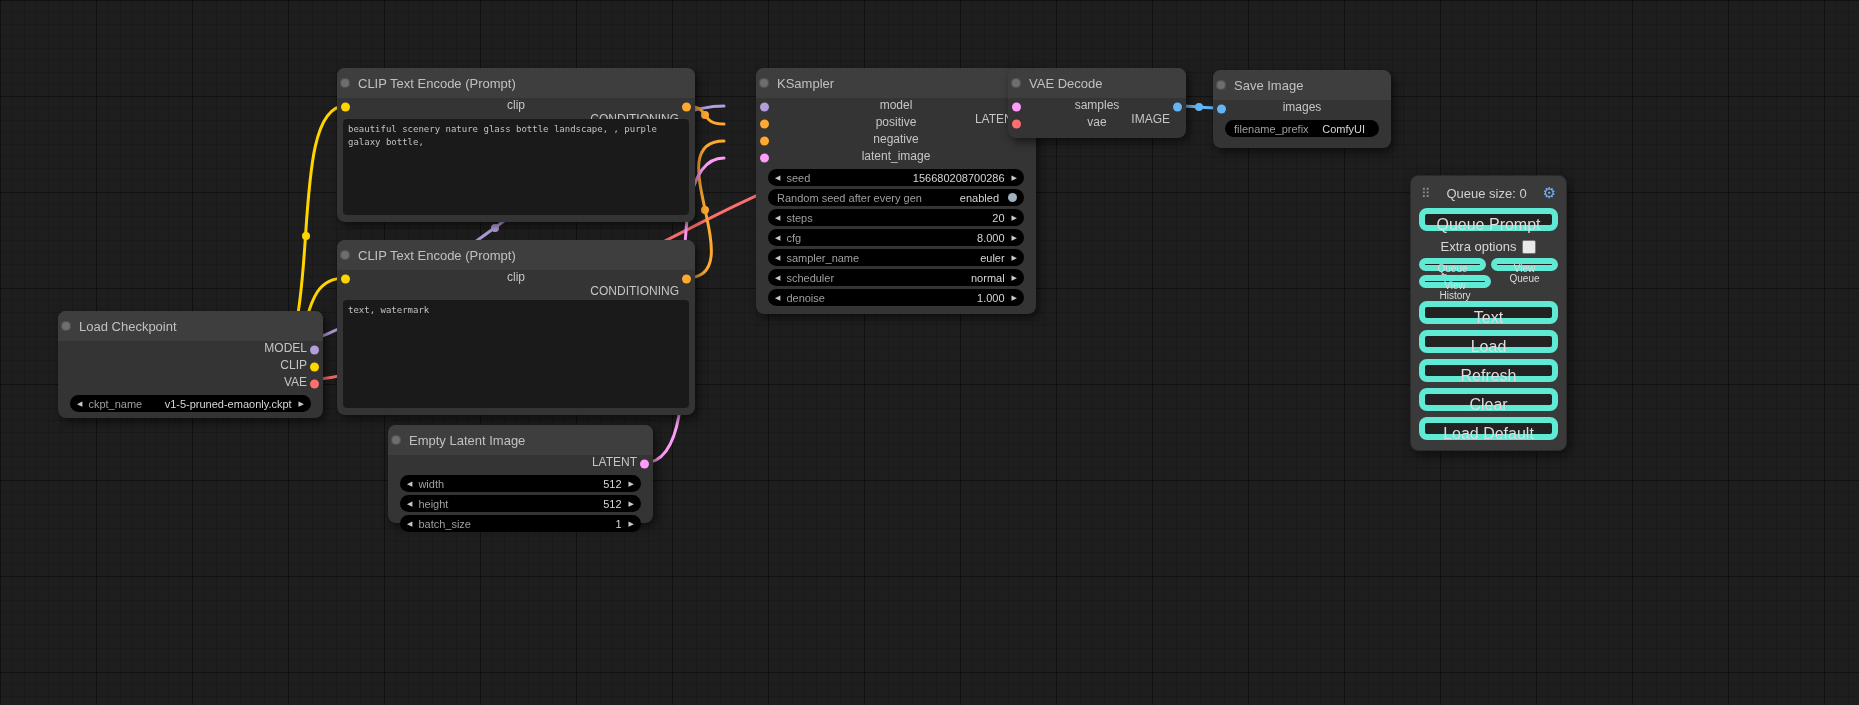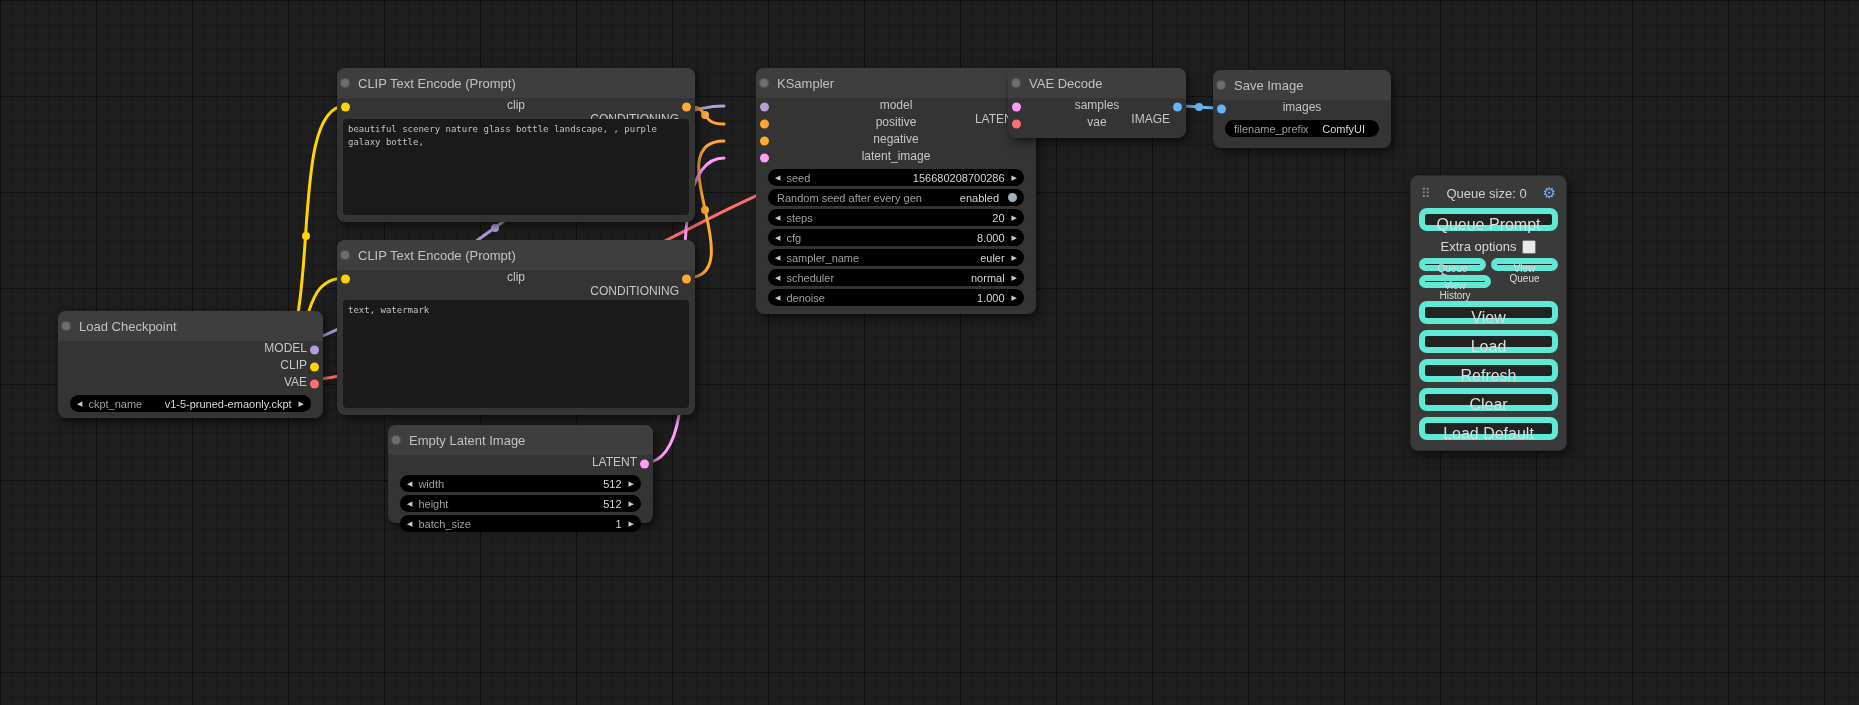--- a/index.html
+++ b/index.html
@@ -295,20 +295,20 @@
       <span>Extra options</span>
       <span class="checkbox"></span>
     </div>
     <div class="small-row">
       <button class="btn btn-sm">Queue Front</button>
       <button class="btn btn-sm">View Queue</button>
     </div>
     <div class="vh-wrap">
       <button class="btn btn-sm">View History</button>
     </div>
-    <button class="btn btn-lg btn-group-gap">View</button>
+    <button class="btn btn-lg btn-group-gap">Text</button>
     <button class="btn btn-lg">Load</button>
     <button class="btn btn-lg">Refresh</button>
     <button class="btn btn-lg">Clear</button>
     <button class="btn btn-lg">Load Default</button>
   </div>
 
 </div>
 
 </body></html>

